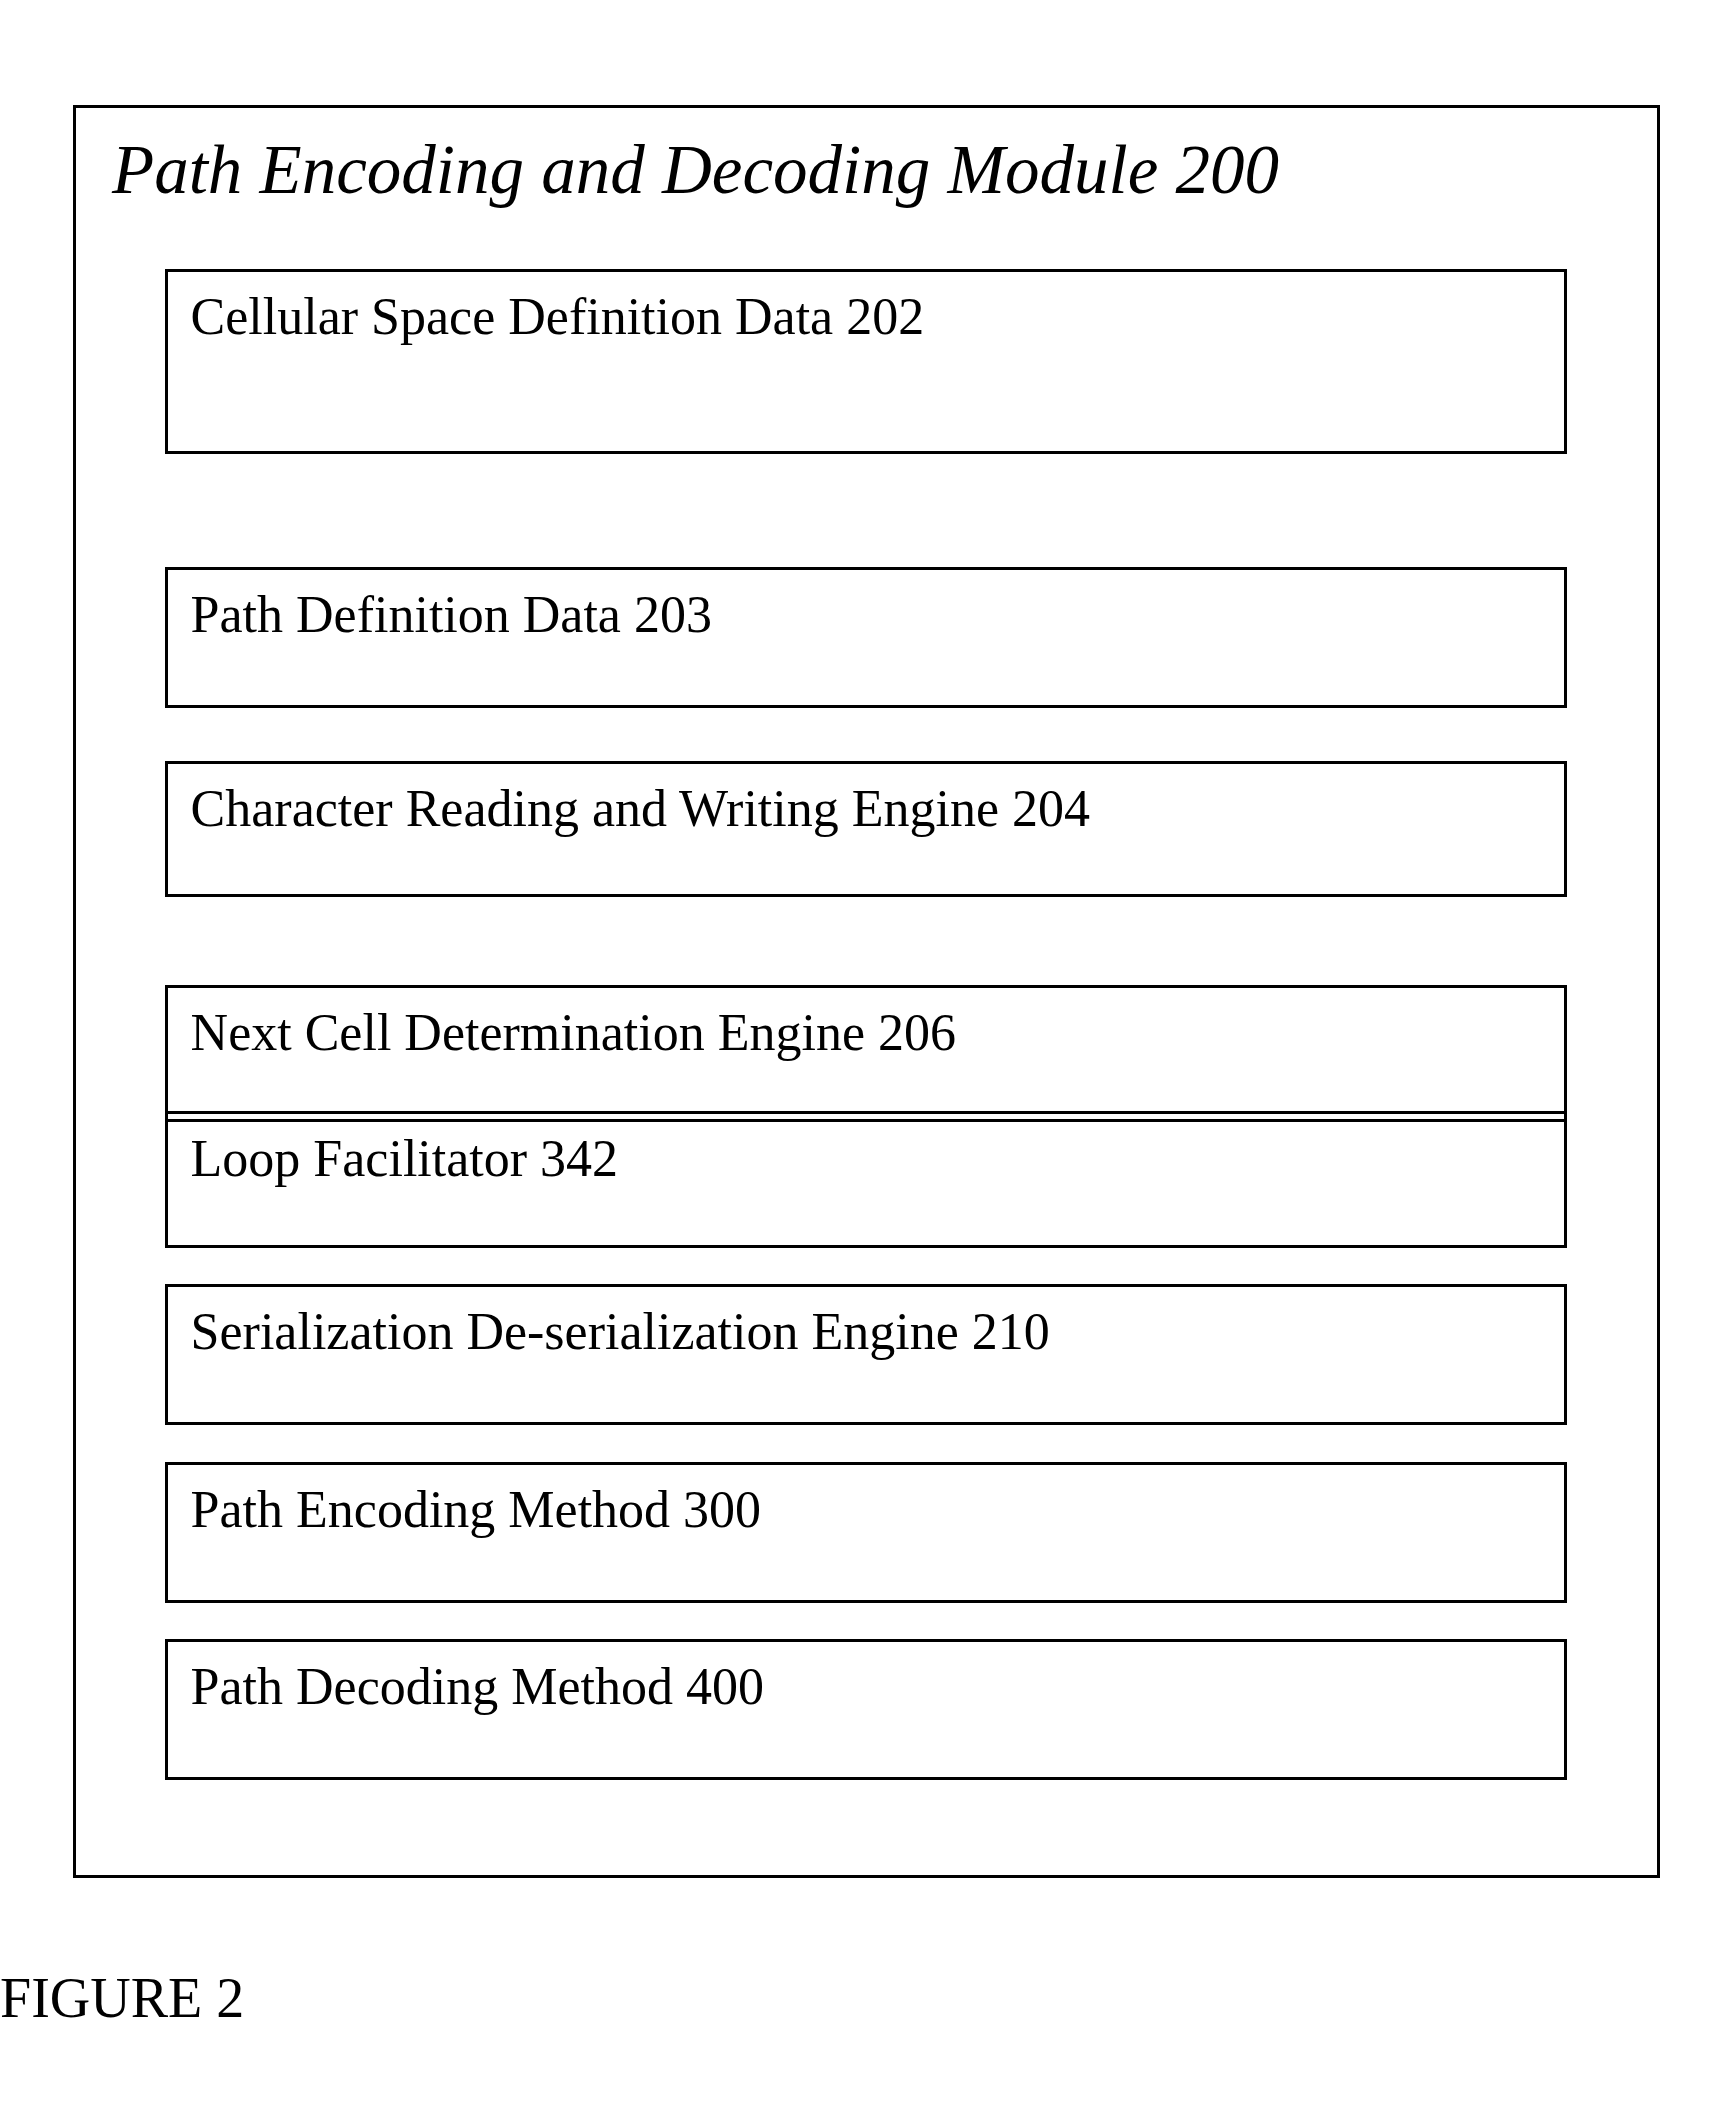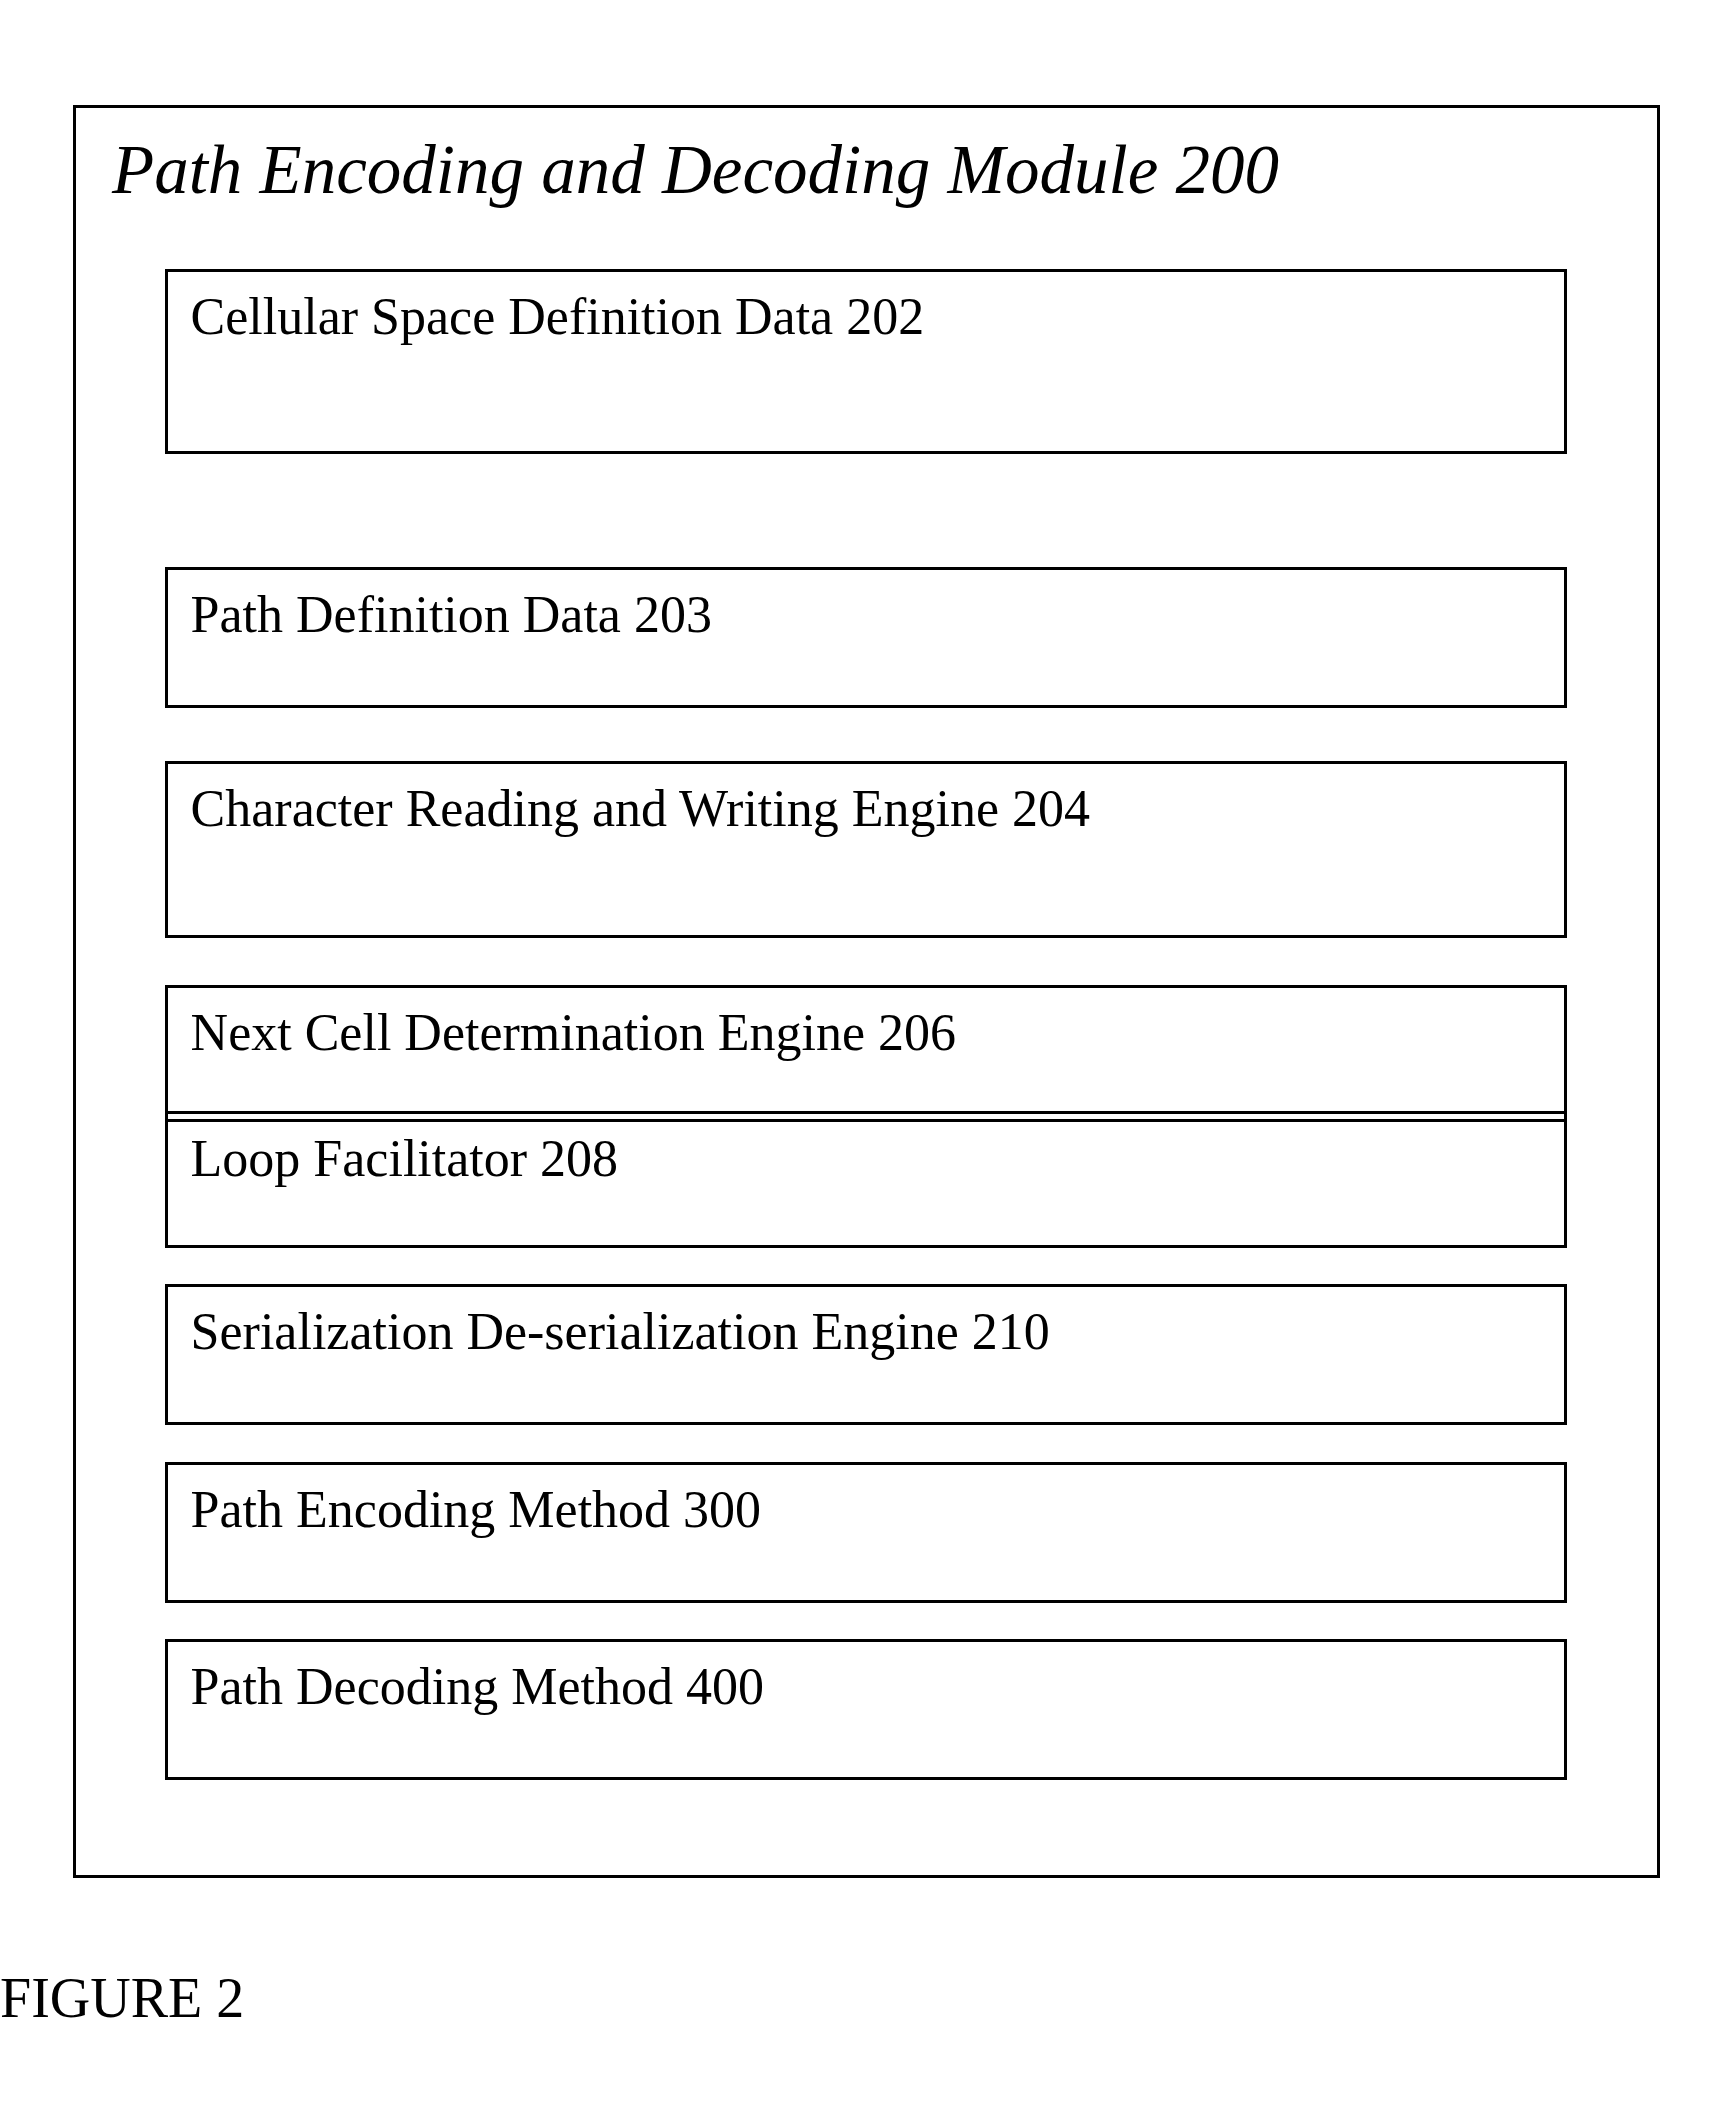--- a/index.html
+++ b/index.html
@@ -59,30 +59,30 @@
     <div class="module-title">Path Encoding and Decoding Module 200</div>
 
     <div class="inner-box" style="top:161px; height:185px;">
       <span>Cellular Space Definition Data 202</span>
     </div>
 
     <div class="inner-box" style="top:459px; height:141px;">
       <span>Path Definition Data 203</span>
     </div>
 
-    <div class="inner-box" style="top:653px; height:177px;">
+    <div class="inner-box" style="top:653px; height:136px;">
       <span>Character Reading and Writing Engine 204</span>
     </div>
 
     <div class="inner-box" style="top:830px; height:137px;margin-top:47px;">
       <span>Next Cell Determination Engine 206</span>
     </div>
 
     <div class="inner-box" style="top:1003px; height:137px;">
-      <span>Loop Facilitator 208</span>
+      <span>Loop Facilitator 342</span>
     </div>
 
     <div class="inner-box" style="top:1176px; height:141px;">
       <span>Serialization De-serialization Engine 210</span>
     </div>
 
     <div class="inner-box" style="top:1354px; height:141px;">
       <span>Path Encoding Method 300</span>
     </div>
 

